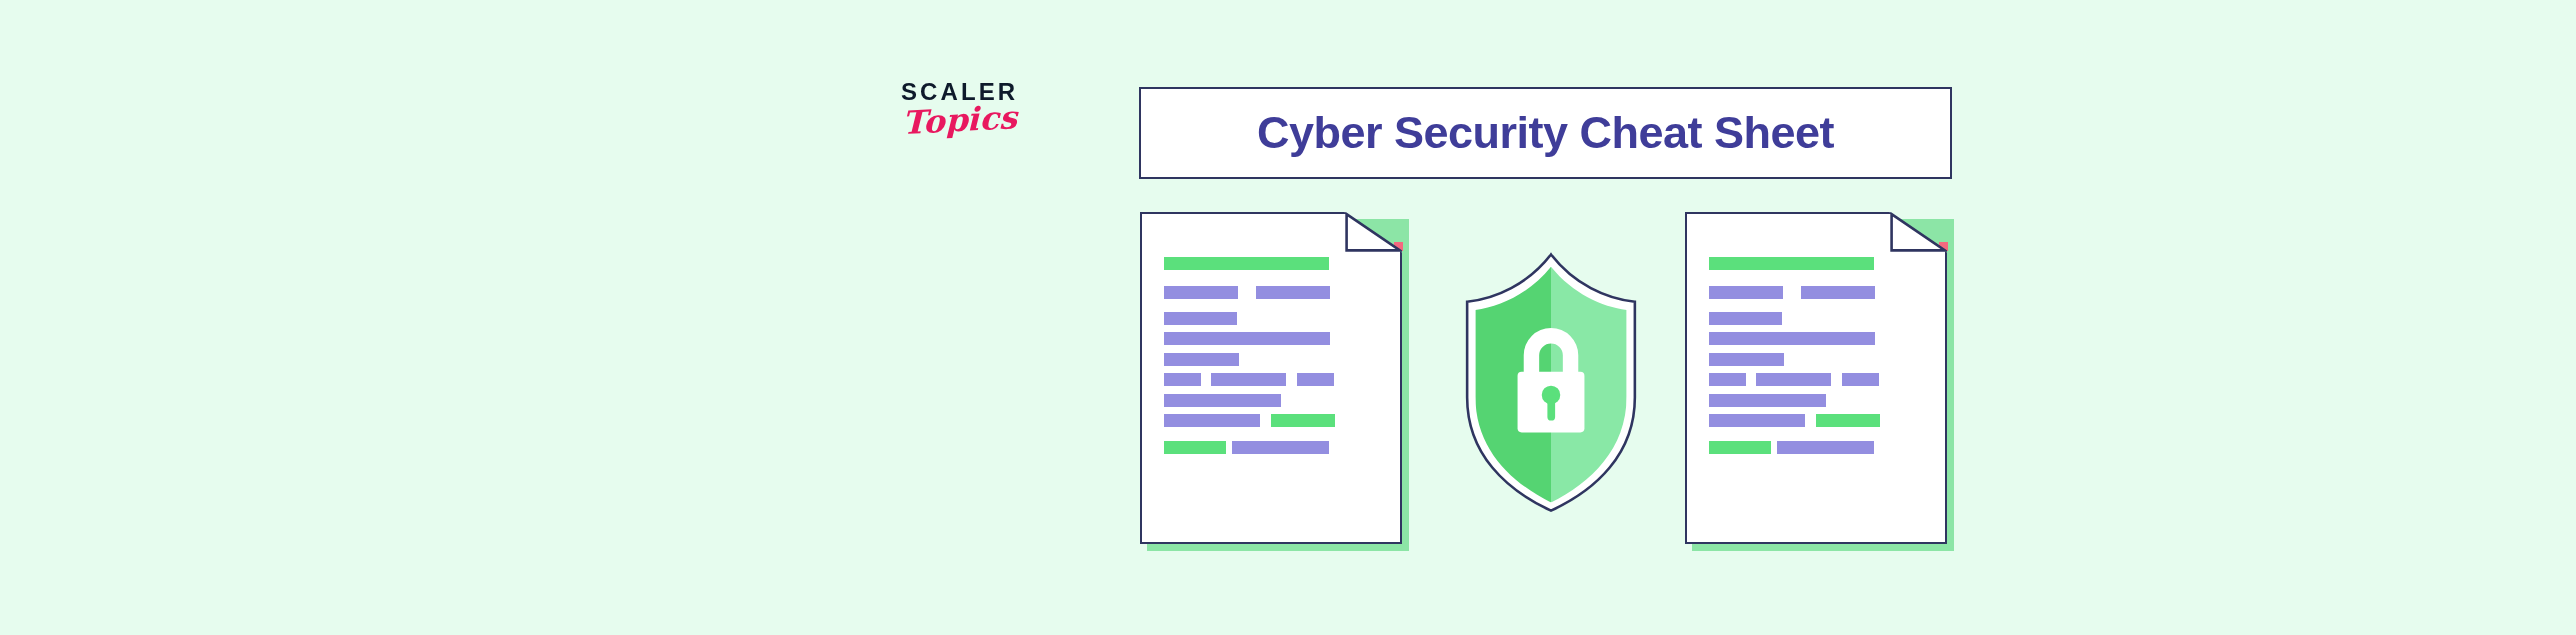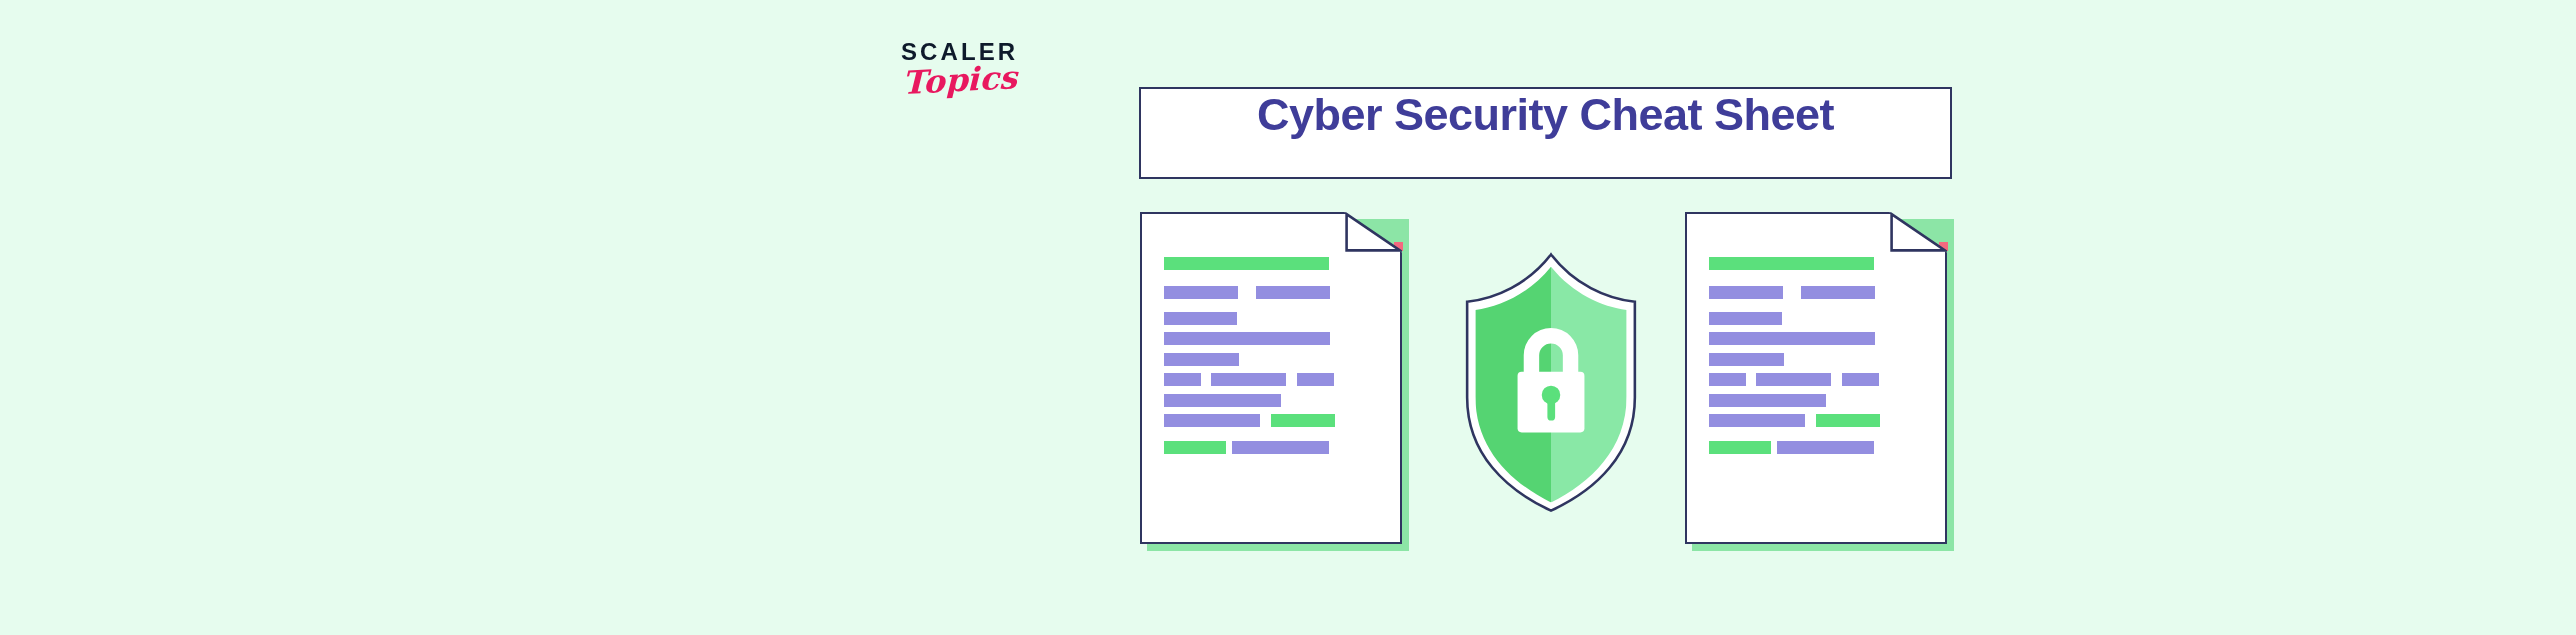--- a/index.html
+++ b/index.html
@@ -31,20 +31,21 @@
     height: 82px;
   }
   #logo-scaler {
     font-family: "Liberation Sans", sans-serif;
     font-weight: bold;
     font-size: 24px;
     letter-spacing: 3.1px;
     color: #0e1a2b;
     line-height: 1;
     white-space: nowrap;
+    margin-top: 40px;
   }
   #logo-topics {
     font-family: "DejaVu Serif", serif;
     font-style: italic;
     font-weight: bold;
     font-size: 32px;
     color: #e8185f;
     line-height: 1;
     margin-top: 3.1px;
     margin-left: 5.2px;
@@ -57,21 +58,21 @@
   #title-banner {
     position: absolute;
     left: 1139px;
     top: 87px;
     width: 813px;
     height: 92px;
     background: #ffffff;
     border: 2.1px solid #2f3560;
     box-sizing: border-box;
     display: flex;
-    align-items: flex-start;
+    align-items: center;
     justify-content: center;
   }
   #title-text {
     font-family: "Liberation Sans", sans-serif;
     font-weight: bold;
     font-size: 45px;
     color: #3f3d99;
     letter-spacing: -0.5px;
     white-space: nowrap;
   }

